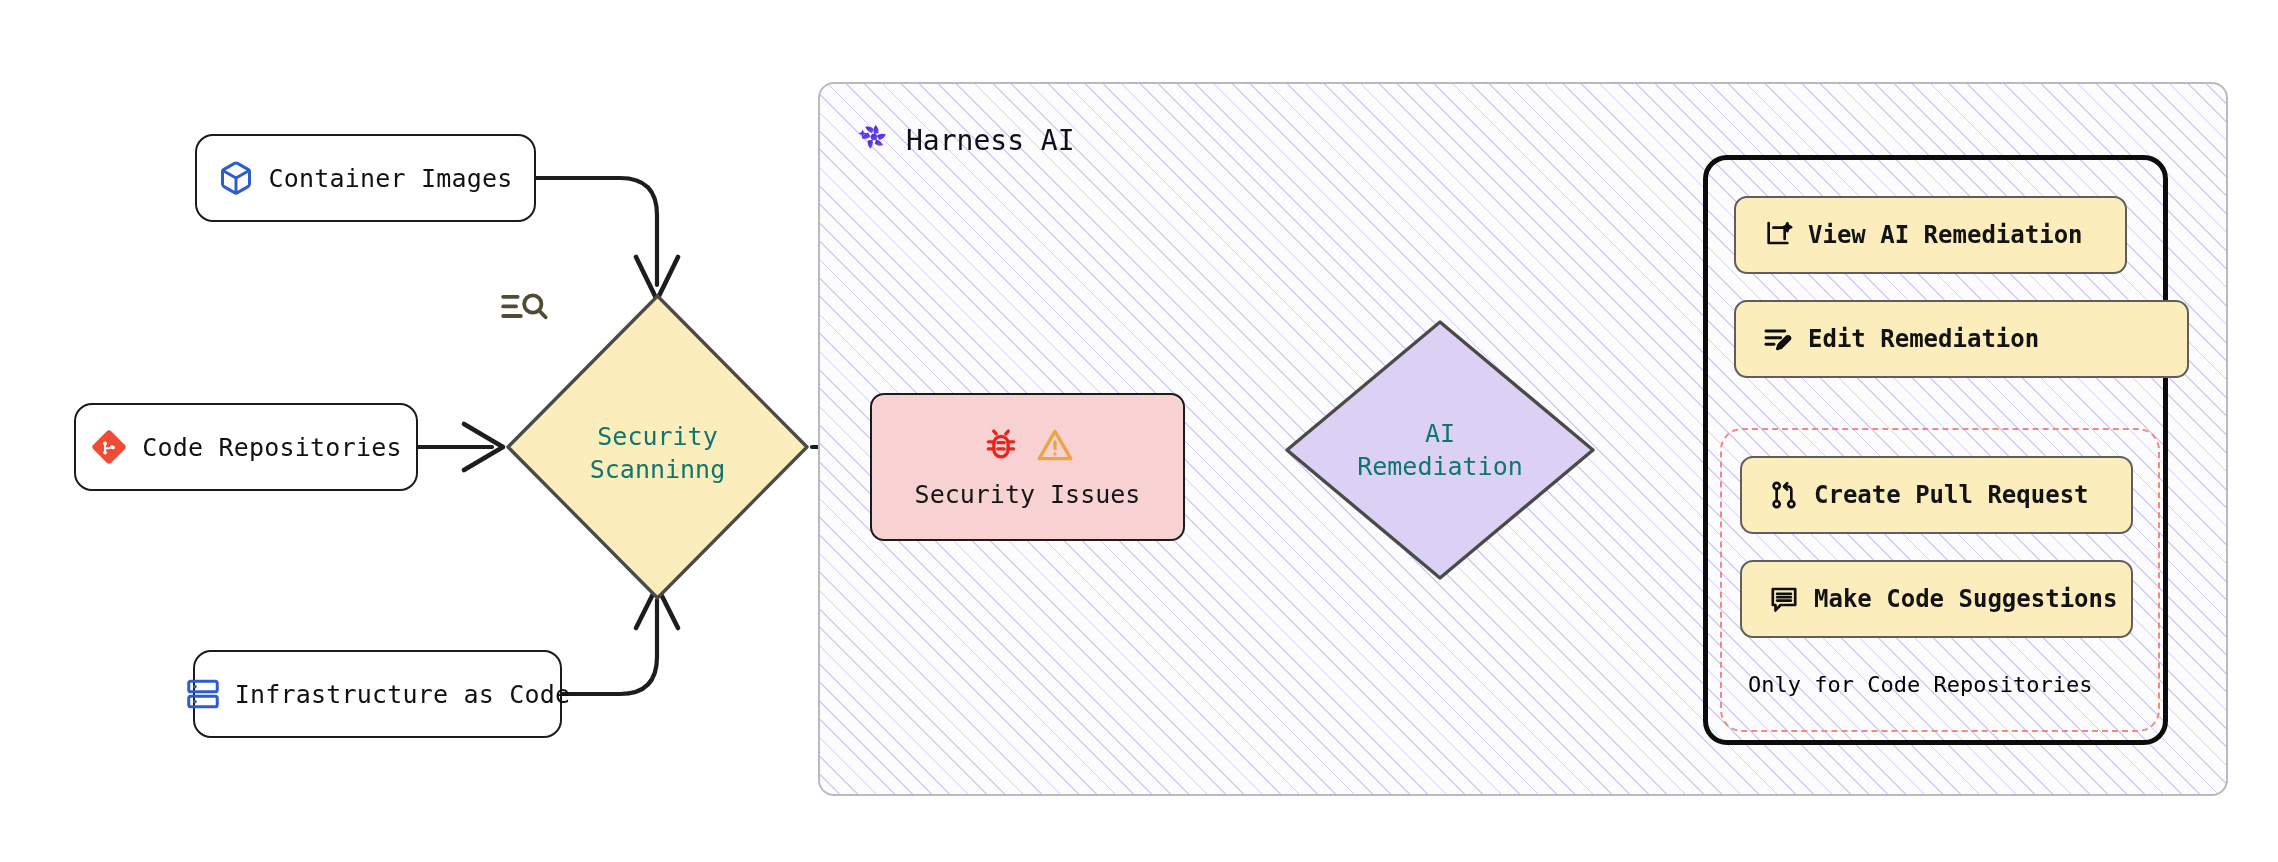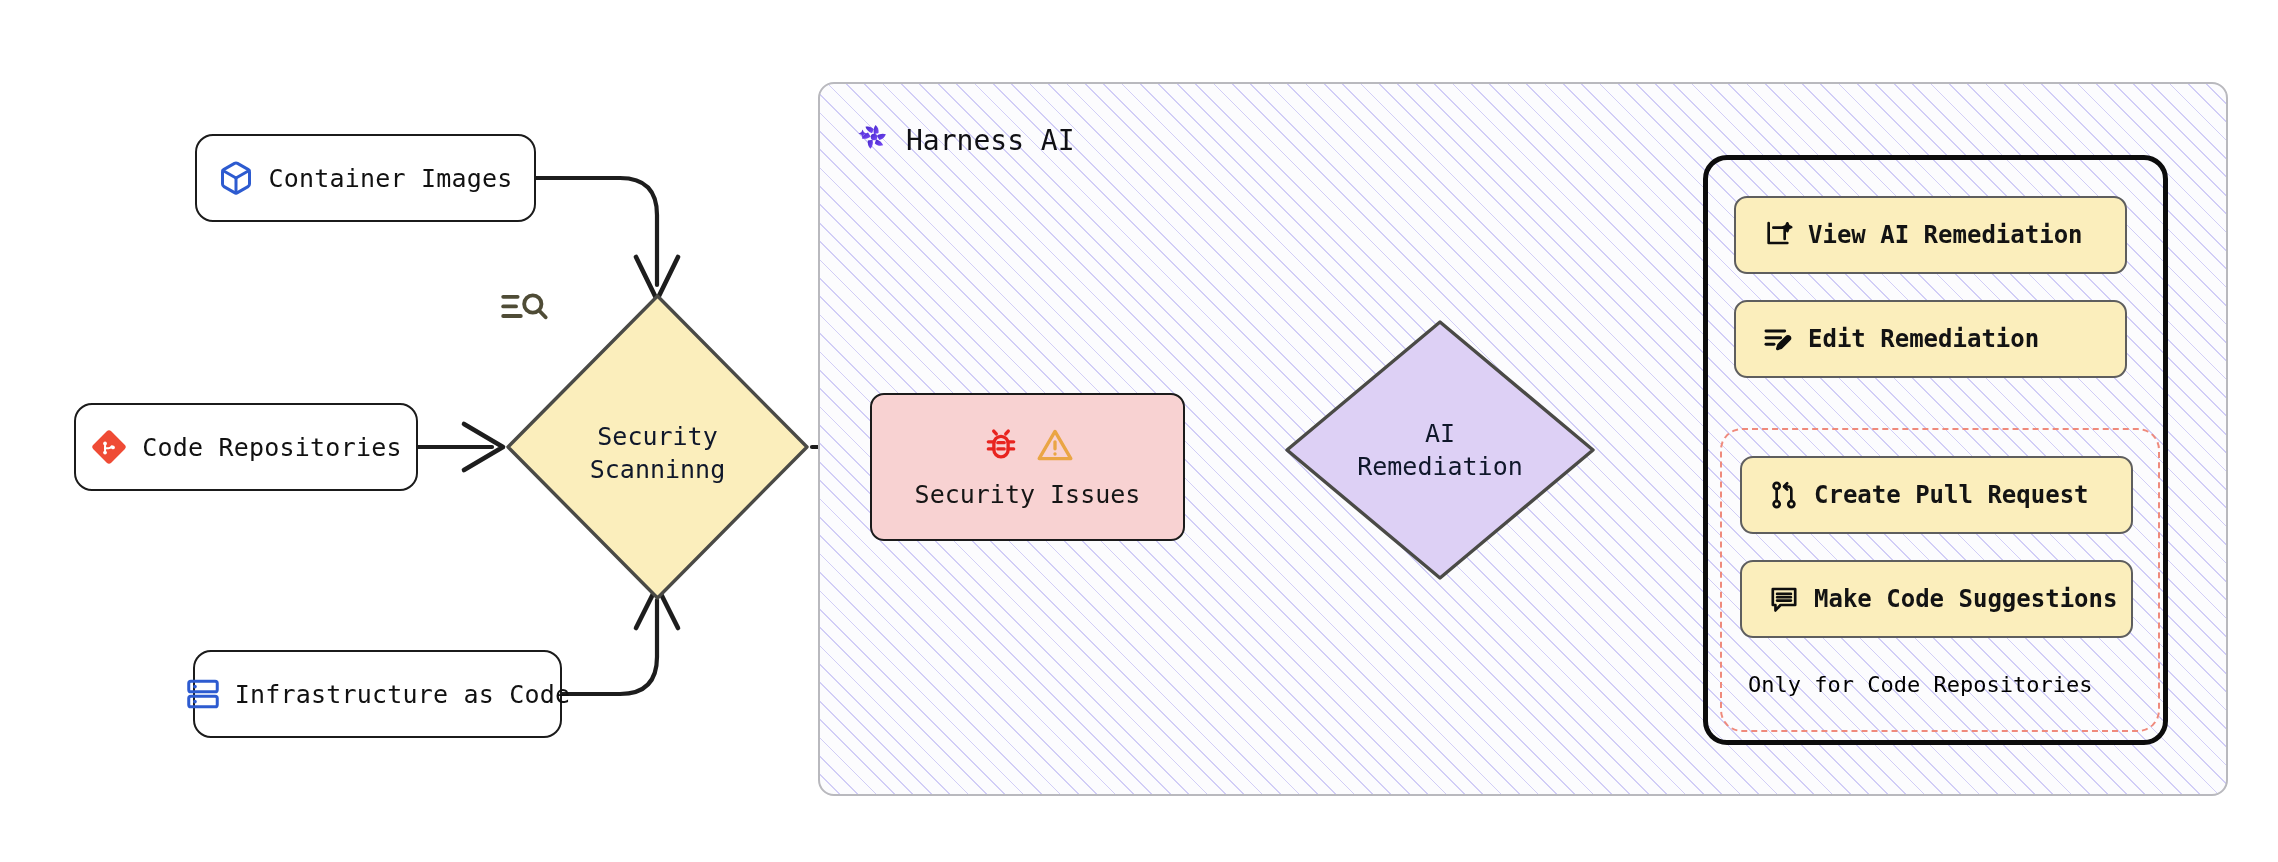--- a/index.html
+++ b/index.html
@@ -21,21 +21,21 @@
     color:#111;font-size:25px;letter-spacing:.2px;white-space:nowrap;
   }
   .src-box .ico{display:flex;align-items:center;justify-content:center;flex:0 0 auto;}
 
   
   .diamond-wrap{position:absolute;z-index:3;}
   .diamond-wrap svg{position:absolute;left:0;top:0;}
   .diamond-label{
     position:absolute;left:0;top:0;width:100%;height:100%;
     display:flex;flex-direction:column;align-items:center;justify-content:center;
-    text-align:center;color:#0f172a;font-size:25px;line-height:1.32;pointer-events:none;
+    text-align:center;color:#0f766e;font-size:25px;line-height:1.32;pointer-events:none;
   }
   .diamond-label .dico{margin-bottom:12px;display:block;}
 
   
   #harness-panel{
     position:absolute;z-index:2;box-sizing:border-box;
     border:2px solid #b9b9be;border-radius:16px;
     background-color:#fcfcfe;
     background-image:repeating-linear-gradient(45deg,
         rgba(140,130,235,.38) 0 1.2px, rgba(255,255,255,0) 1.2px 13px);
@@ -229,21 +229,21 @@
     <span class="ico">
       <svg width="32" height="32" viewBox="0 0 24 24" fill="none" stroke="#0e0e0e" stroke-width="2" stroke-linecap="round" stroke-linejoin="round">
         <path d="M5 3v15h14"></path>
         <path d="M8.5 6.5h8.5V15"></path>
         <path d="M19 3.2l.85 2.05L21.9 6.1l-2.05.85L19 9l-.85-2.05L16.1 6.1l2.05-.85z" fill="#0e0e0e"></path>
       </svg>
     </span>
     <span>View AI Remediation</span>
   </div>
 
-  <div class="act-btn" style="left:1734px;top:300px;width:393px;height:78px;">
+  <div class="act-btn" style="left:1734px;top:300px;width:455px;height:78px;">
     <span class="ico">
       <svg width="32" height="32" viewBox="0 0 24 24" fill="none" stroke="#0e0e0e" stroke-width="2.2" stroke-linecap="round" stroke-linejoin="round">
         <path d="M3 6h14"></path>
           <path d="M3 11h11"></path>
           <path d="M3 16h6"></path>
         <path d="M20.4 12.4 14.4 18.4l-2.8.9.9-2.8 6-6a1.4 1.4 0 0 1 2 0 1.4 1.4 0 0 1-.1 1.9z" fill="#0e0e0e"></path>
       </svg>
     </span>
     <span>Edit Remediation</span>
   </div>

